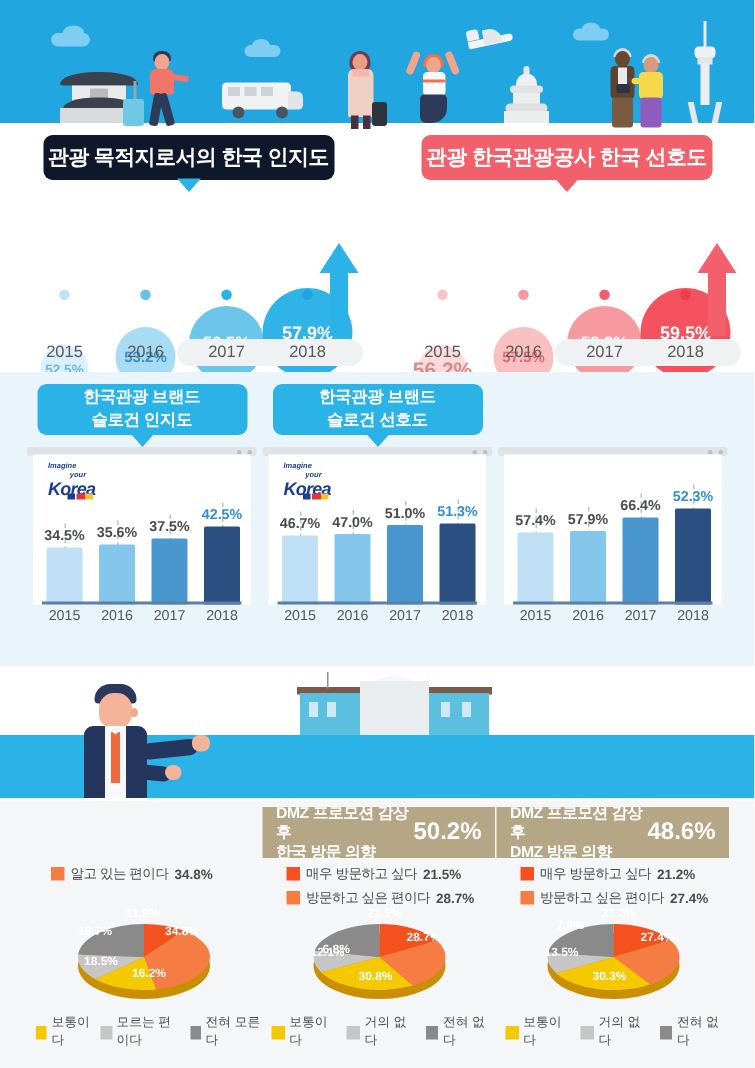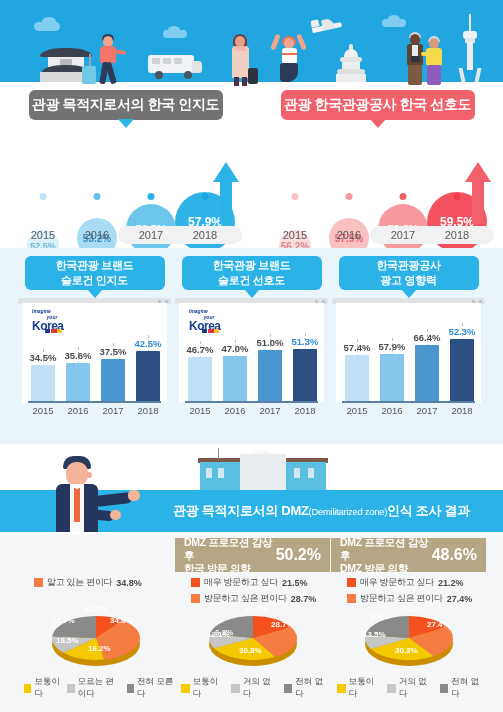--- a/index.html
+++ b/index.html
@@ -127,21 +127,21 @@
   .hero-panels { position: absolute; left: 0; top: 82px; width: 503px; height: 166px; }
   .hp { position: absolute; top: 0; width: 251px; height: 166px; }
   .hp-left { left: 0; }
   .hp-right { left: 252px; }
 
   .ribbon {
     position: relative; margin: 8px auto 0; width: 194px; height: 30px;
     border-radius: 6px; color: #fff; font-size: 14px; font-weight: bold;
     display: flex; align-items: center; justify-content: center; letter-spacing: -0.4px;
   }
-  .ribbon.blue { background: #737373; }
+  .ribbon.blue { background: #0f172a; }
   .ribbon.pink { background: #f2606b; }
   .ribbon::after {
     content: ""; position: absolute; left: 50%; bottom: -8px; margin-left: -8px;
     width: 0; height: 0; border-left: 8px solid transparent; border-right: 8px solid transparent;
   }
   .ribbon.blue::after { border-top: 9px solid #2bb3e8; }
   .ribbon.pink::after { border-top: 9px solid #f2606b; }
 
   .bubbles { position: absolute; left: 0; top: 46px; width: 251px; height: 90px; }
   .bub-col { position: absolute; bottom: 22px; width: 58px; text-align: center; }
@@ -202,21 +202,21 @@
   }
   .screen-top .nub { position: absolute; right: 10px; top: 2px; width: 3px; height: 3px; background: #b9bfc4; border-radius: 50%; }
   .screen-top .nub2 { position: absolute; right: 3px; top: 2px; width: 3px; height: 3px; background: #b9bfc4; border-radius: 50%; }
   .screen {
     position: absolute; left: 6px; top: 47px; width: 145px; height: 100px;
     background: #fff;
   }
   .brand-logo { position: absolute; left: 10px; top: 6px; width: 44px; height: 24px; }
   .brand-logo .l1 { font-size: 5px; color: #1a3d8f; font-weight: bold; font-style: italic; line-height: 5px; }
   .brand-logo .l2 { font-size: 5px; color: #1a3d8f; font-weight: bold; font-style: italic; line-height: 6px; text-align: center; width: 40px; }
-  .brand-logo .l3 { font-size: 12px; color: #1b3e91; font-weight: bold; line-height: 12px; letter-spacing: -0.5px; }
+  .brand-logo .l3 { font-size: 12px; color: #1b3e91; font-weight: bold; font-style: italic; line-height: 12px; letter-spacing: -0.5px; }
   .brand-logo .heart { position: absolute; left: 19px; bottom: 0px; width: 6px; height: 4px; background: #e2343f; }
   .brand-logo .blue-sq { position: absolute; left: 13px; bottom: 0px; width: 5px; height: 4px; background: #1b3e91; }
   .brand-logo .yel-sq { position: absolute; left: 25px; bottom: 0px; width: 5px; height: 4px; background: #f2c230; }
 
   .bars-area { position: absolute; left: 0; top: 0; width: 145px; height: 100px; }
   .bcol { position: absolute; bottom: 0; width: 30px; }
   .bcol.k0 { left: 6px; } .bcol.k1 { left: 41px; } .bcol.k2 { left: 76px; } .bcol.k3 { left: 111px; }
   .bar { position: absolute; bottom: 0; left: 3px; width: 24px; border-radius: 1px 1px 0 0; }
   .bval { position: absolute; left: -2px; width: 34px; text-align: center; font-size: 9.5px; font-weight: bold; color: #4a4b4d; }
   .bval.hl { color: #2f8ed6; }
@@ -447,21 +447,21 @@
           <div class="arr-head"></div>
             <div class="arr-shaft"></div>
         </div>
       </div>
 
       <div class="hp hp-right">
         <div class="ribbon pink">관광 한국관광공사 한국 선호도</div>
 
         <div class="bubbles">
           <div class="bub-col b0">
-            <div class="bub" style="width:32px;height:32px;background:#fbdcdd;color:#d98a90;font-size:10px;top:34px;">56.2%</div>
+            <div class="bub" style="width:32px;height:32px;background:#fbdcdd;color:#d98a90;font-size:14px;top:34px;">56.2%</div>
             <div class="stem pinkstem" style="top:66px;height:16px;"></div>
             <div class="dot" style="background:#f6c3c6;bottom:-4px;"></div>
           </div>
           <div class="bub-col b1">
             <div class="bub" style="width:40px;height:40px;background:#f9c0c2;color:#e06a72;font-size:10px;top:22px;">57.5%</div>
             <div class="stem pinkstem" style="top:62px;height:20px;"></div>
             <div class="dot" style="background:#f59aa0;bottom:-4px;"></div>
           </div>
           <div class="bub-col b2">
             <div class="bub" style="width:50px;height:50px;background:#f79aa0;color:#ffffff;font-size:11px;top:8px;">58.3%</div>
@@ -587,24 +587,20 @@
       </div>
       <div class="bar-years">
         <div class="byr k0">2015</div>
         <div class="byr k1">2016</div>
         <div class="byr k2">2017</div>
         <div class="byr k3">2018</div>
       </div>
     </div>
 
     <div class="bar-card bc2">
-      <div class="bar-ribbon">
-        <span>한국관광공사</span><br>
-        <span>광고 영향력</span>
-      </div>
       <div class="screen-top">
           <div class="nub"></div>
           <div class="nub2"></div>
         </div>
       <div class="screen">
         <div class="bars-area">
           <div class="bcol k0">
             <div class="dashv" style="height:64px;"></div>
             <div class="bar" style="height:48px;background:#bfe0f5;"></div>
             <div class="bval" style="bottom:50px;">57.4%</div>
@@ -661,25 +657,20 @@
       <div class="jacket"></div>
         <div class="shirt"></div>
         <div class="tie"></div>
         <div class="collar"></div>
       <div class="armOut"></div>
         <div class="hand"></div>
       <div class="armIn"></div>
         <div class="hand2"></div>
     </div>
 
-    <div class="dmz-title">
-      <span>관광 목적지로서의 DMZ</span>
-        <span class="small">(Demilitarized zone)</span>
-        <span> 인식 조사 결과</span>
-    </div>
 
     <div class="cards">
 
       <div class="rcard rc0">
         <div class="legend-top">
           <div class="lg-row">
             <span class="lg-sw lorange"></span>
             <span class="lg-lbl">알고 있는 편이다</span>
             <span class="lg-val">34.8%</span>
           </div>

